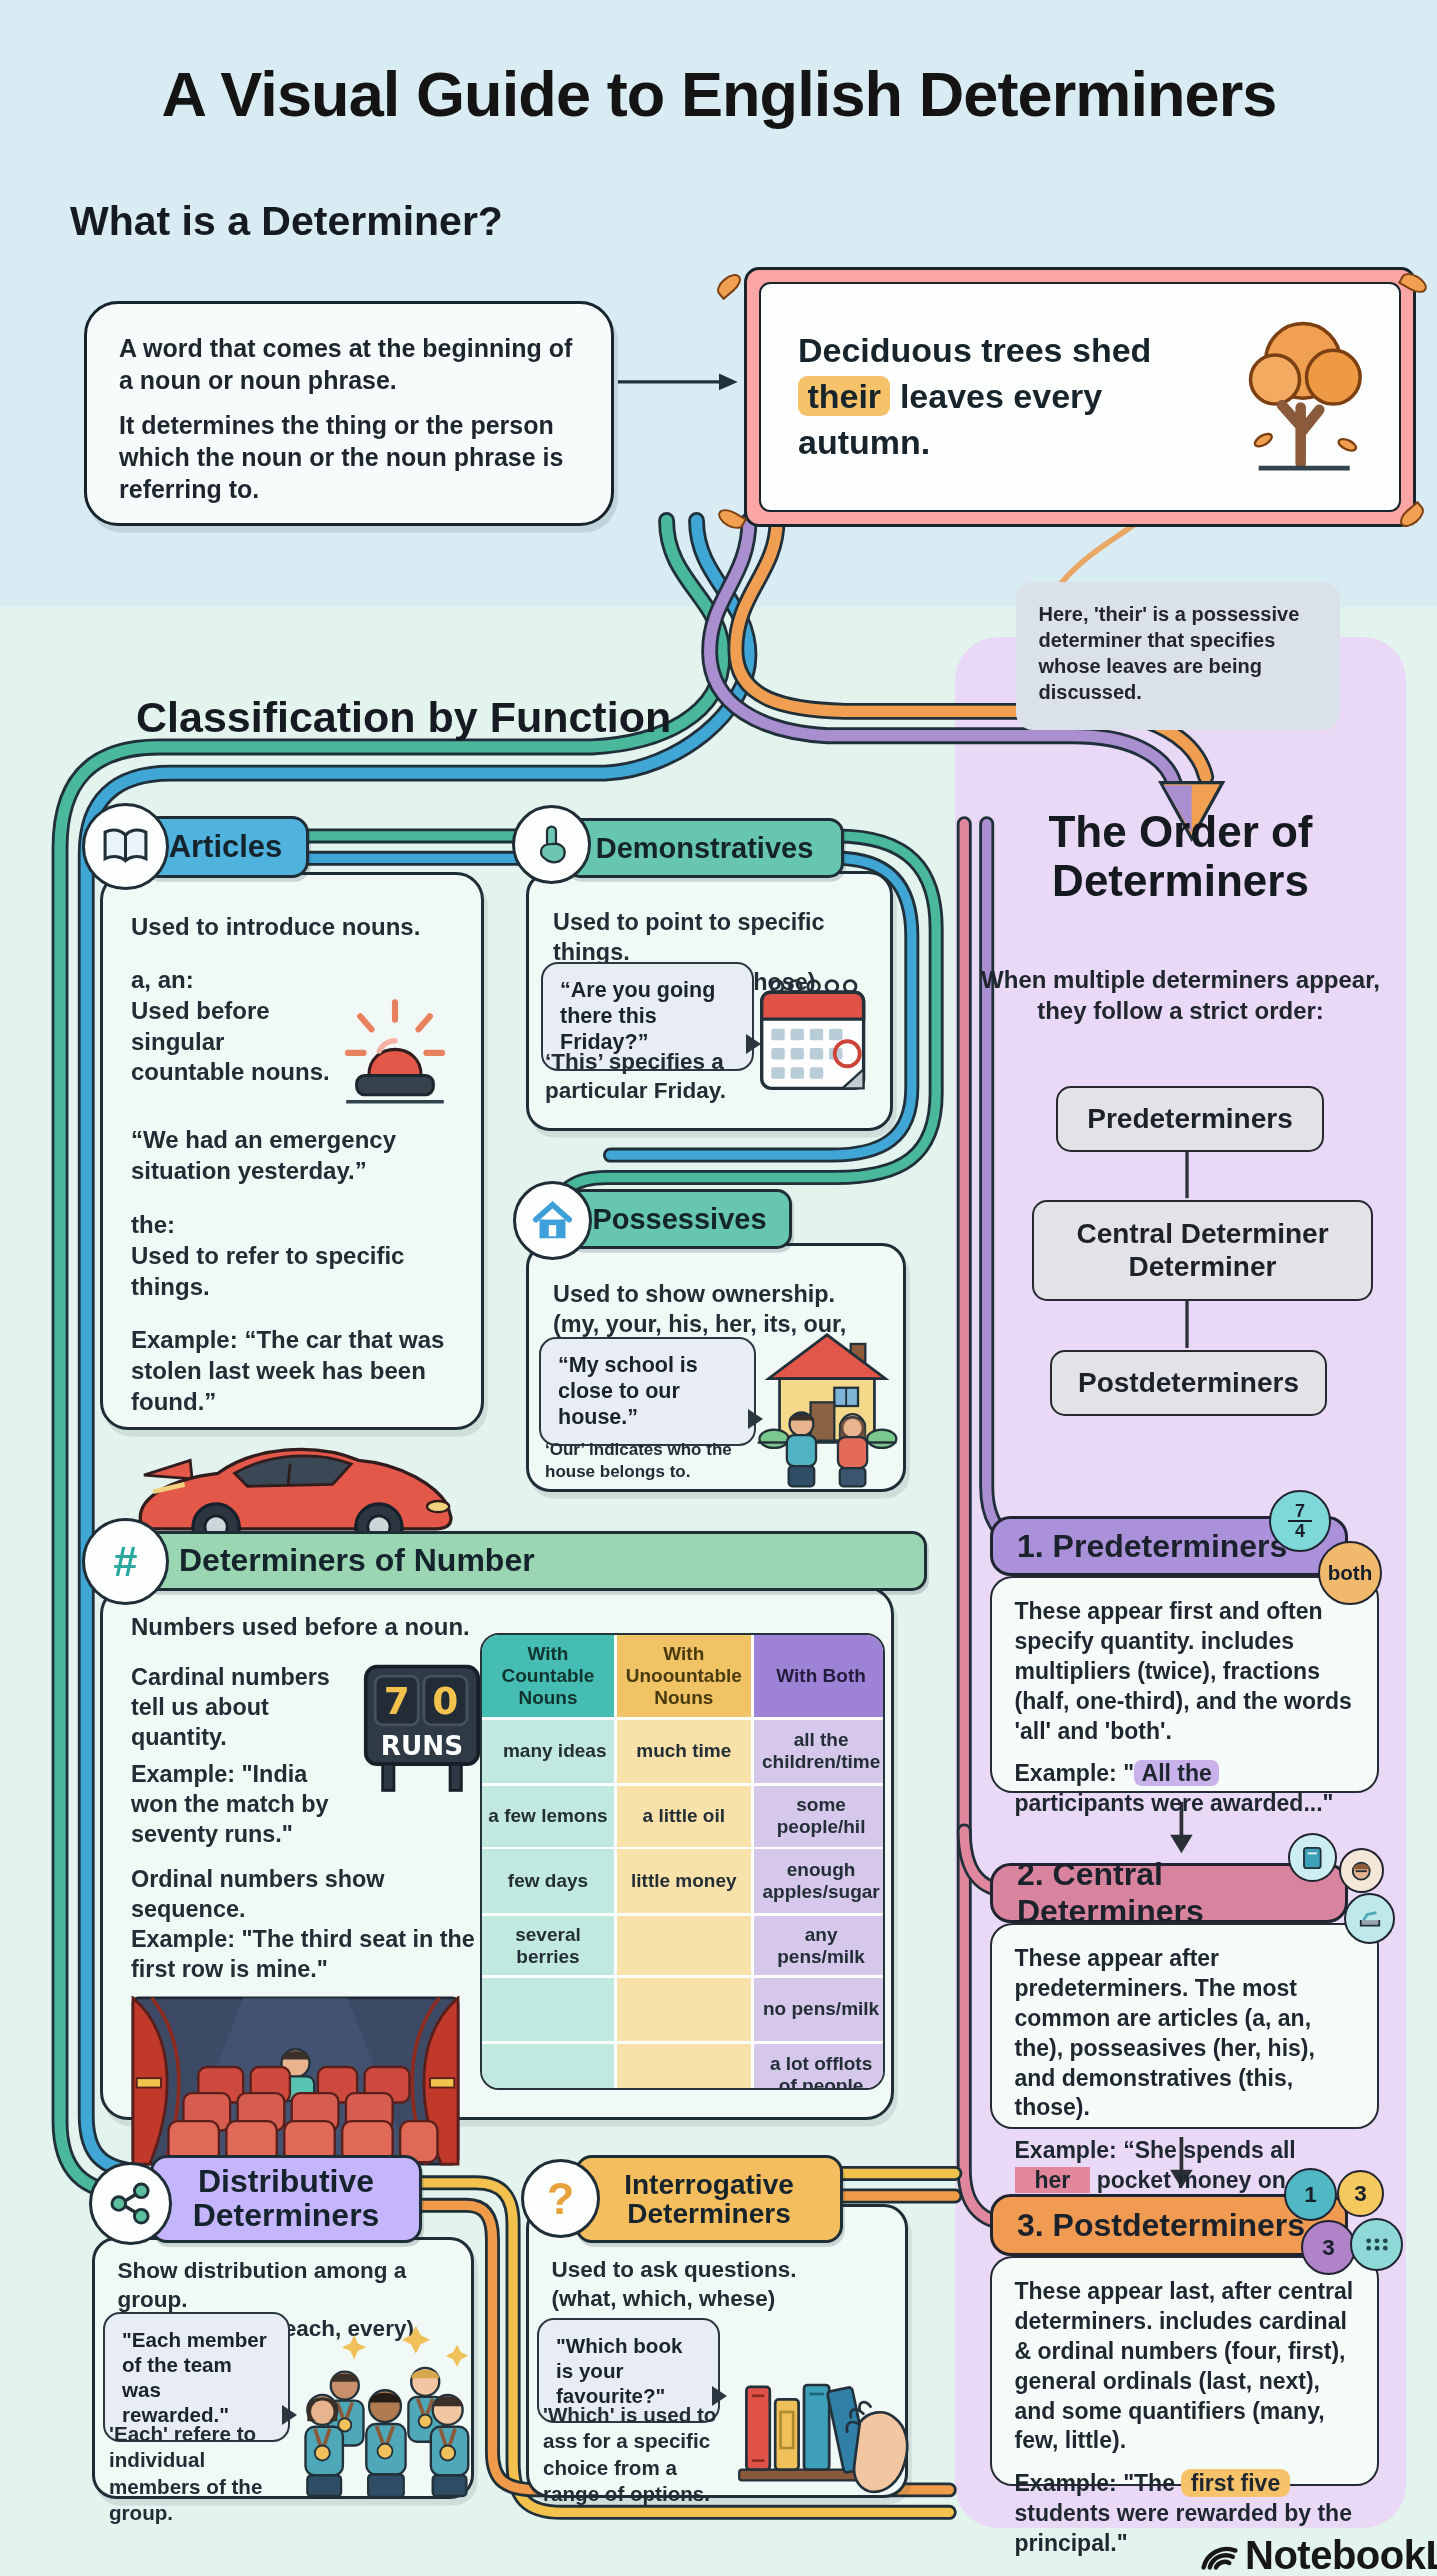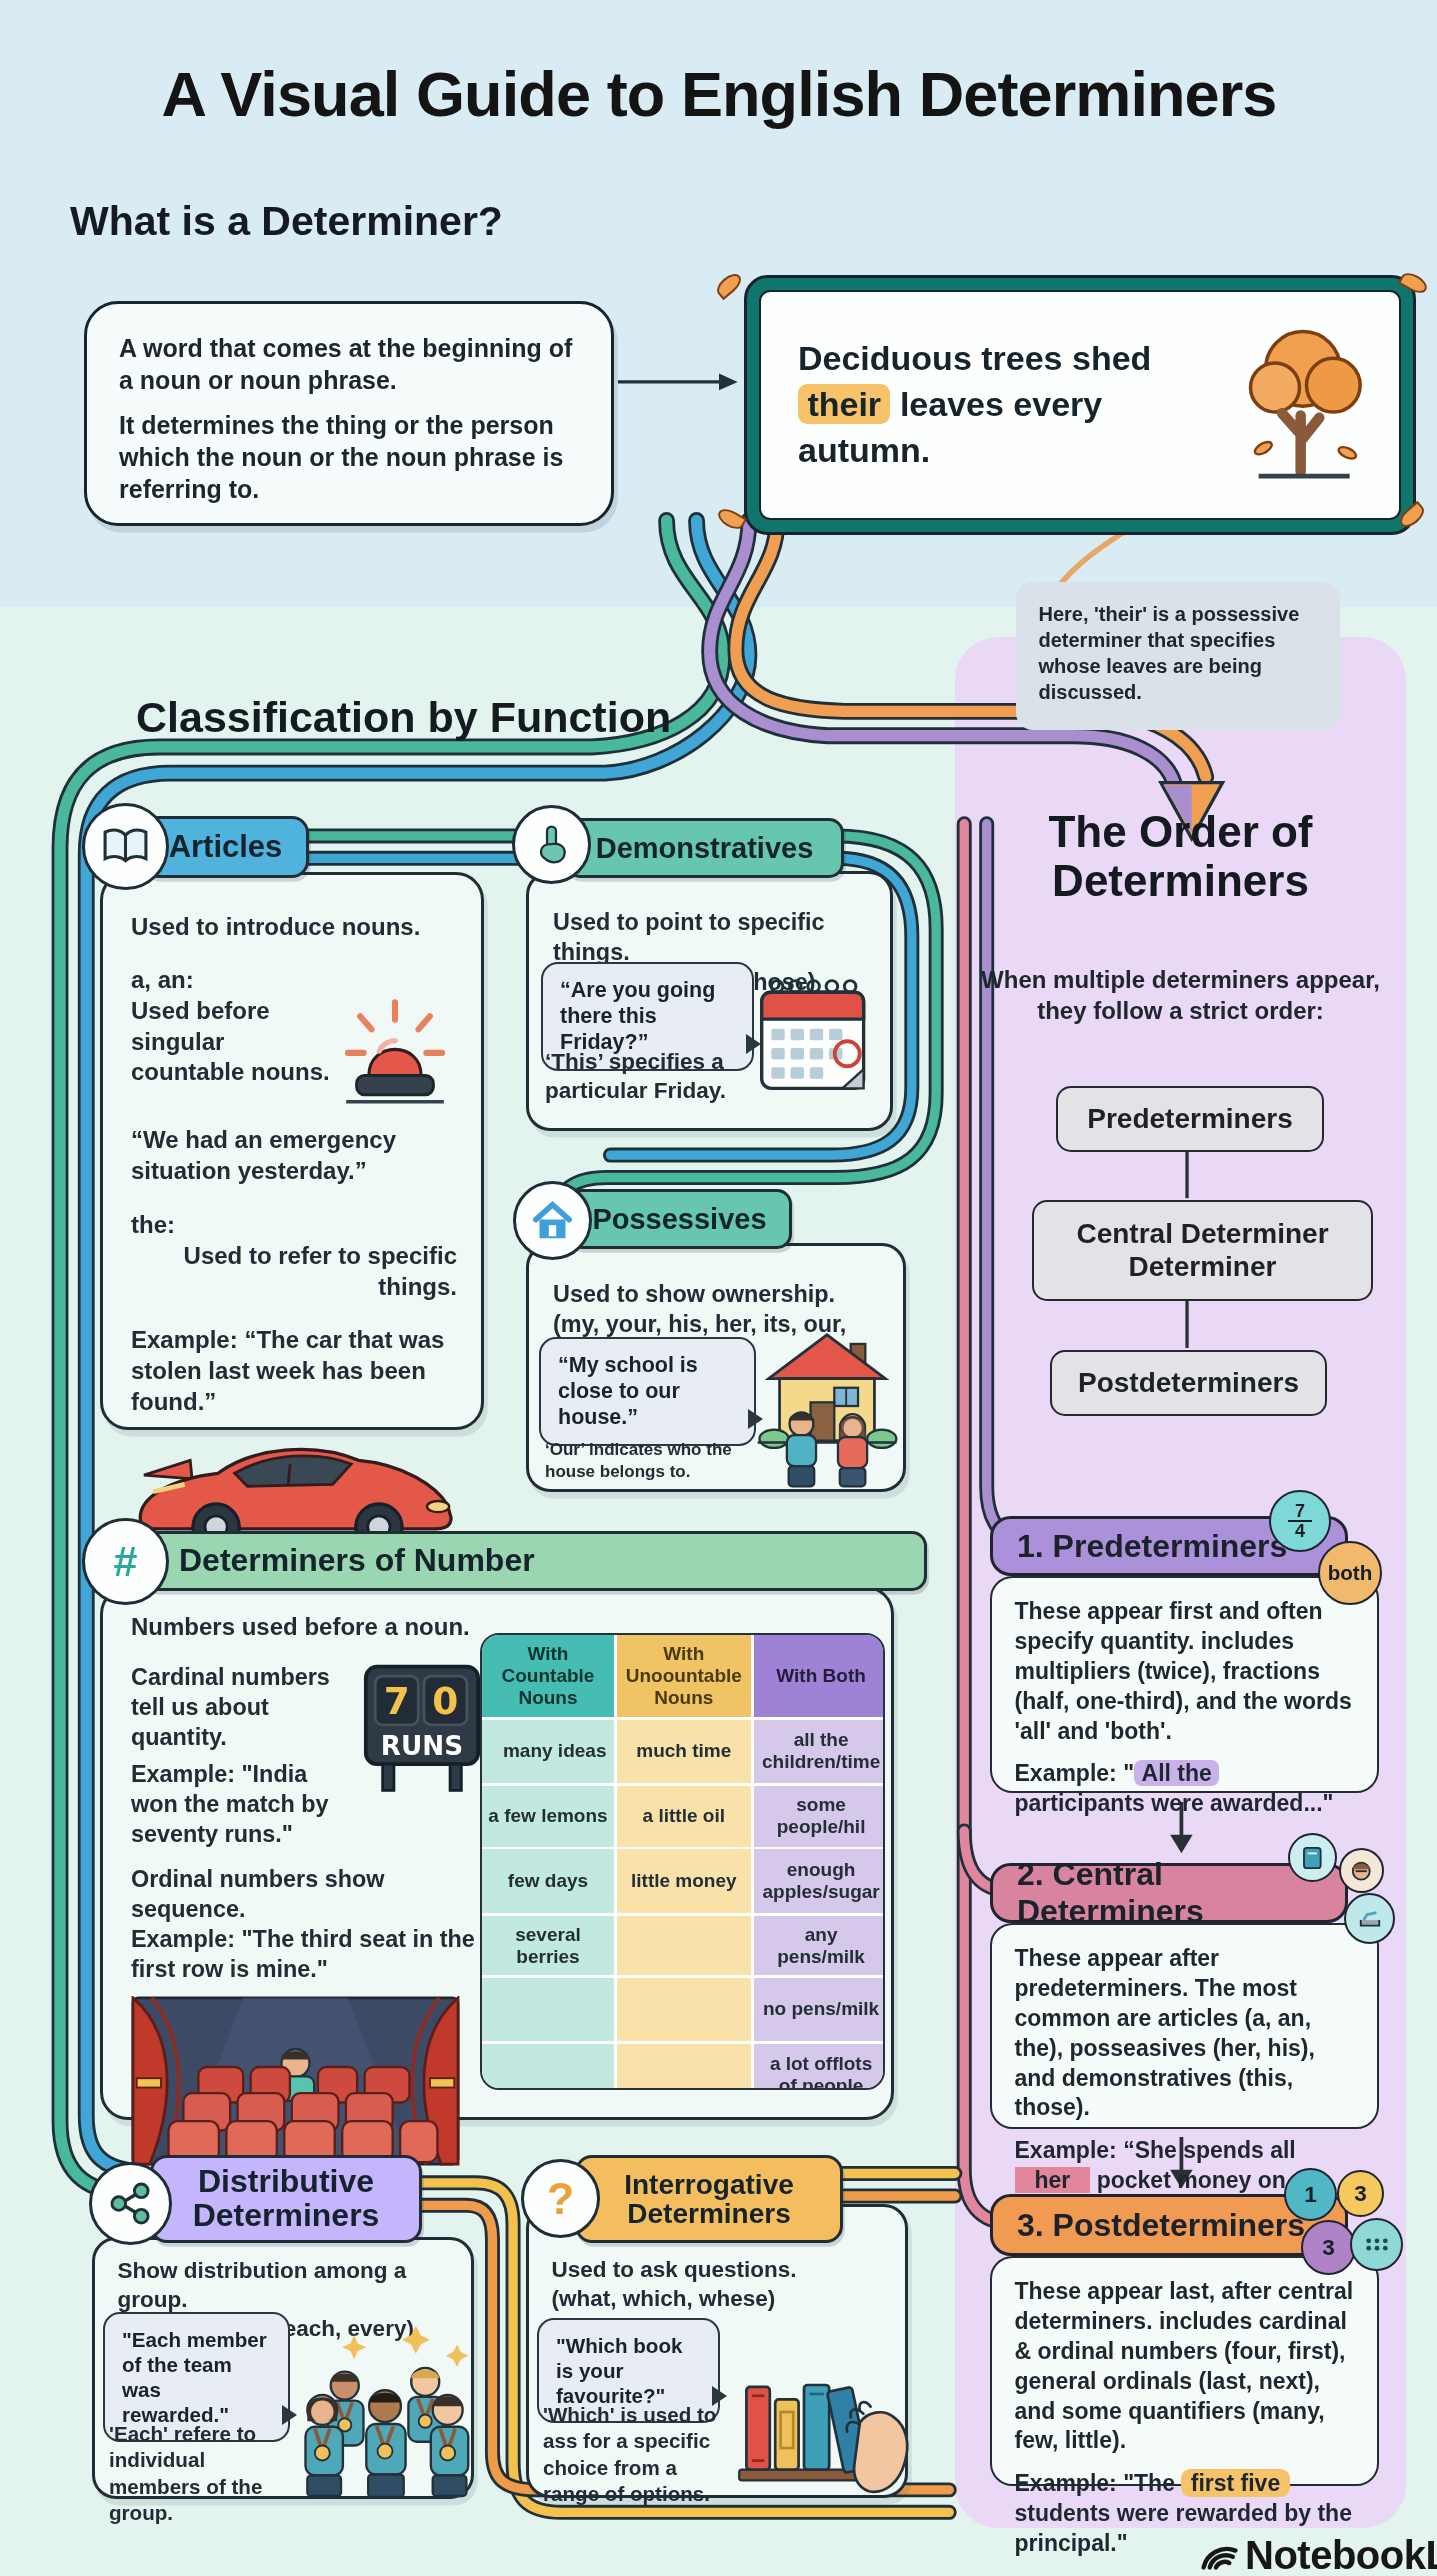--- a/index.html
+++ b/index.html
@@ -13,22 +13,22 @@
 
   .page-title{position:absolute;left:0;top:58px;width:1438px;text-align:center;
               font-size:63px;font-weight:800;letter-spacing:-0.9px;color:#141414;}
   .h2{position:absolute;font-weight:800;color:#151b20;}
 
   .def-box{position:absolute;left:84px;top:301px;width:530px;height:225px;background:#f6fbfb;
            border:3.7px solid #17242b;border-radius:34px;box-shadow:3.7px 6.6px 0 rgba(25,45,60,.12);
            padding:28px 32px;box-sizing:border-box;font-size:25px;line-height:1.28;font-weight:700;z-index:2;}
   .def-box p{margin:0 0 13px 0;}
 
-  .ex-frame{position:absolute;left:744px;top:275px;width:672px;height:260px;background:#0f766e;
-            border:3.7px solid #17242b;border-radius:24px;box-sizing:border-box;padding:12px;z-index:2;}
+  .ex-frame{position:absolute;left:744px;top:267px;width:672px;height:260px;background:#fca5a5;
+            border:3.7px solid #17242b;border-radius:15px;box-sizing:border-box;padding:12px;z-index:2;}
   .ex-inner{width:100%;height:100%;background:#fdfefe;border:2.8px solid #17242b;border-radius:11.2px;
             box-sizing:border-box;display:flex;align-items:center;padding:0 17px 0 37px;}
   .ex-text{font-size:34px;font-weight:800;line-height:1.35;width:412px;color:#17242b;}
   .hl-orange{background:#f6c26a;border-radius:9.4px;padding:0.9px 9.4px;}
   .hl-purple{background:#c9b2ec;border-radius:7.5px;padding:0 7.5px;}
   .hl-pink{background:#e2879b;border-radius:0;padding:0 20px;}
   .leaf{position:absolute;width:24px;height:12px;background:#f0a050;border:2.3px solid #7c3f12;border-radius:50% 50% 50% 0;z-index:3;}
 
   .note-bubble{position:absolute;left:1016px;top:582px;width:324px;height:148px;background:#dbe1e9;
                border-radius:17px;padding:19px 22.5px;box-sizing:border-box;font-size:20px;
@@ -191,21 +191,21 @@
             <line x1="124" y1="72" x2="106" y2="72"></line>
           </g>
         <path d="M40 98 C40 58 100 58 100 98 Z" fill="#e4584a" stroke="#311d1d" stroke-width="3.5"></path>
         <path d="M52 70 C55 62 64 58 70 58" stroke="#f6b0a4" stroke-width="6" fill="none" stroke-linecap="round"></path>
         <rect x="26" y="98" width="88" height="22" rx="9" fill="#35424e" stroke="#1d262e" stroke-width="3.5"></rect>
         <line x1="14" y1="128" x2="126" y2="128" stroke="#33424c" stroke-width="4"></line>
       </svg>
     </div>
     <div class="body-text bold" style="font-size:24px;width:300px;margin-top:3.7px;">“We had an emergency situation yesterday.”</div>
     <div class="body-text bold" style="font-size:24px;margin-top:24px;">the:</div>
-    <div class="body-text" style="font-size:24px;text-align:right;">Used to refer to specific things.</div>
+    <div class="body-text" style="font-size:24px;">Used to refer to specific things.</div>
     <div class="body-text bold" style="font-size:24px;margin-top:22.5px;">Example: “The car that was stolen last week has been found.”</div>
     <svg width="333" height="124" viewBox="0 0 360 134" style="margin-top:9.4px;">
       <path d="M14 52 L64 36 L66 56 Z" fill="#e4584a" stroke="#311d1d" stroke-width="3"></path>
       <path d="M10 98 C10 76 42 56 94 50 C132 22 198 16 246 36 C294 40 330 64 342 84 L346 98 C346 106 340 110 330 110 L26 110 C16 110 10 106 10 98 Z" fill="#e4584a" stroke="#311d1d" stroke-width="3.5"></path>
       <path d="M112 50 C150 28 202 26 238 40 L218 62 L126 64 Z" fill="#3a4754" stroke="#311d1d" stroke-width="3"></path>
       <line x1="172" y1="40" x2="170" y2="62" stroke="#311d1d" stroke-width="3"></line>
       <ellipse cx="332" cy="86" rx="12" ry="6" fill="#f2d27c" stroke="#311d1d" stroke-width="2.5"></ellipse>
       <path d="M24 70 L58 62" stroke="#f2d27c" stroke-width="5"></path>
       <circle cx="92" cy="108" r="25" fill="#2b3640" stroke="#16202a" stroke-width="3.5"></circle>
       <circle cx="92" cy="108" r="12" fill="#cfd6da" stroke="#16202a" stroke-width="3"></circle>

